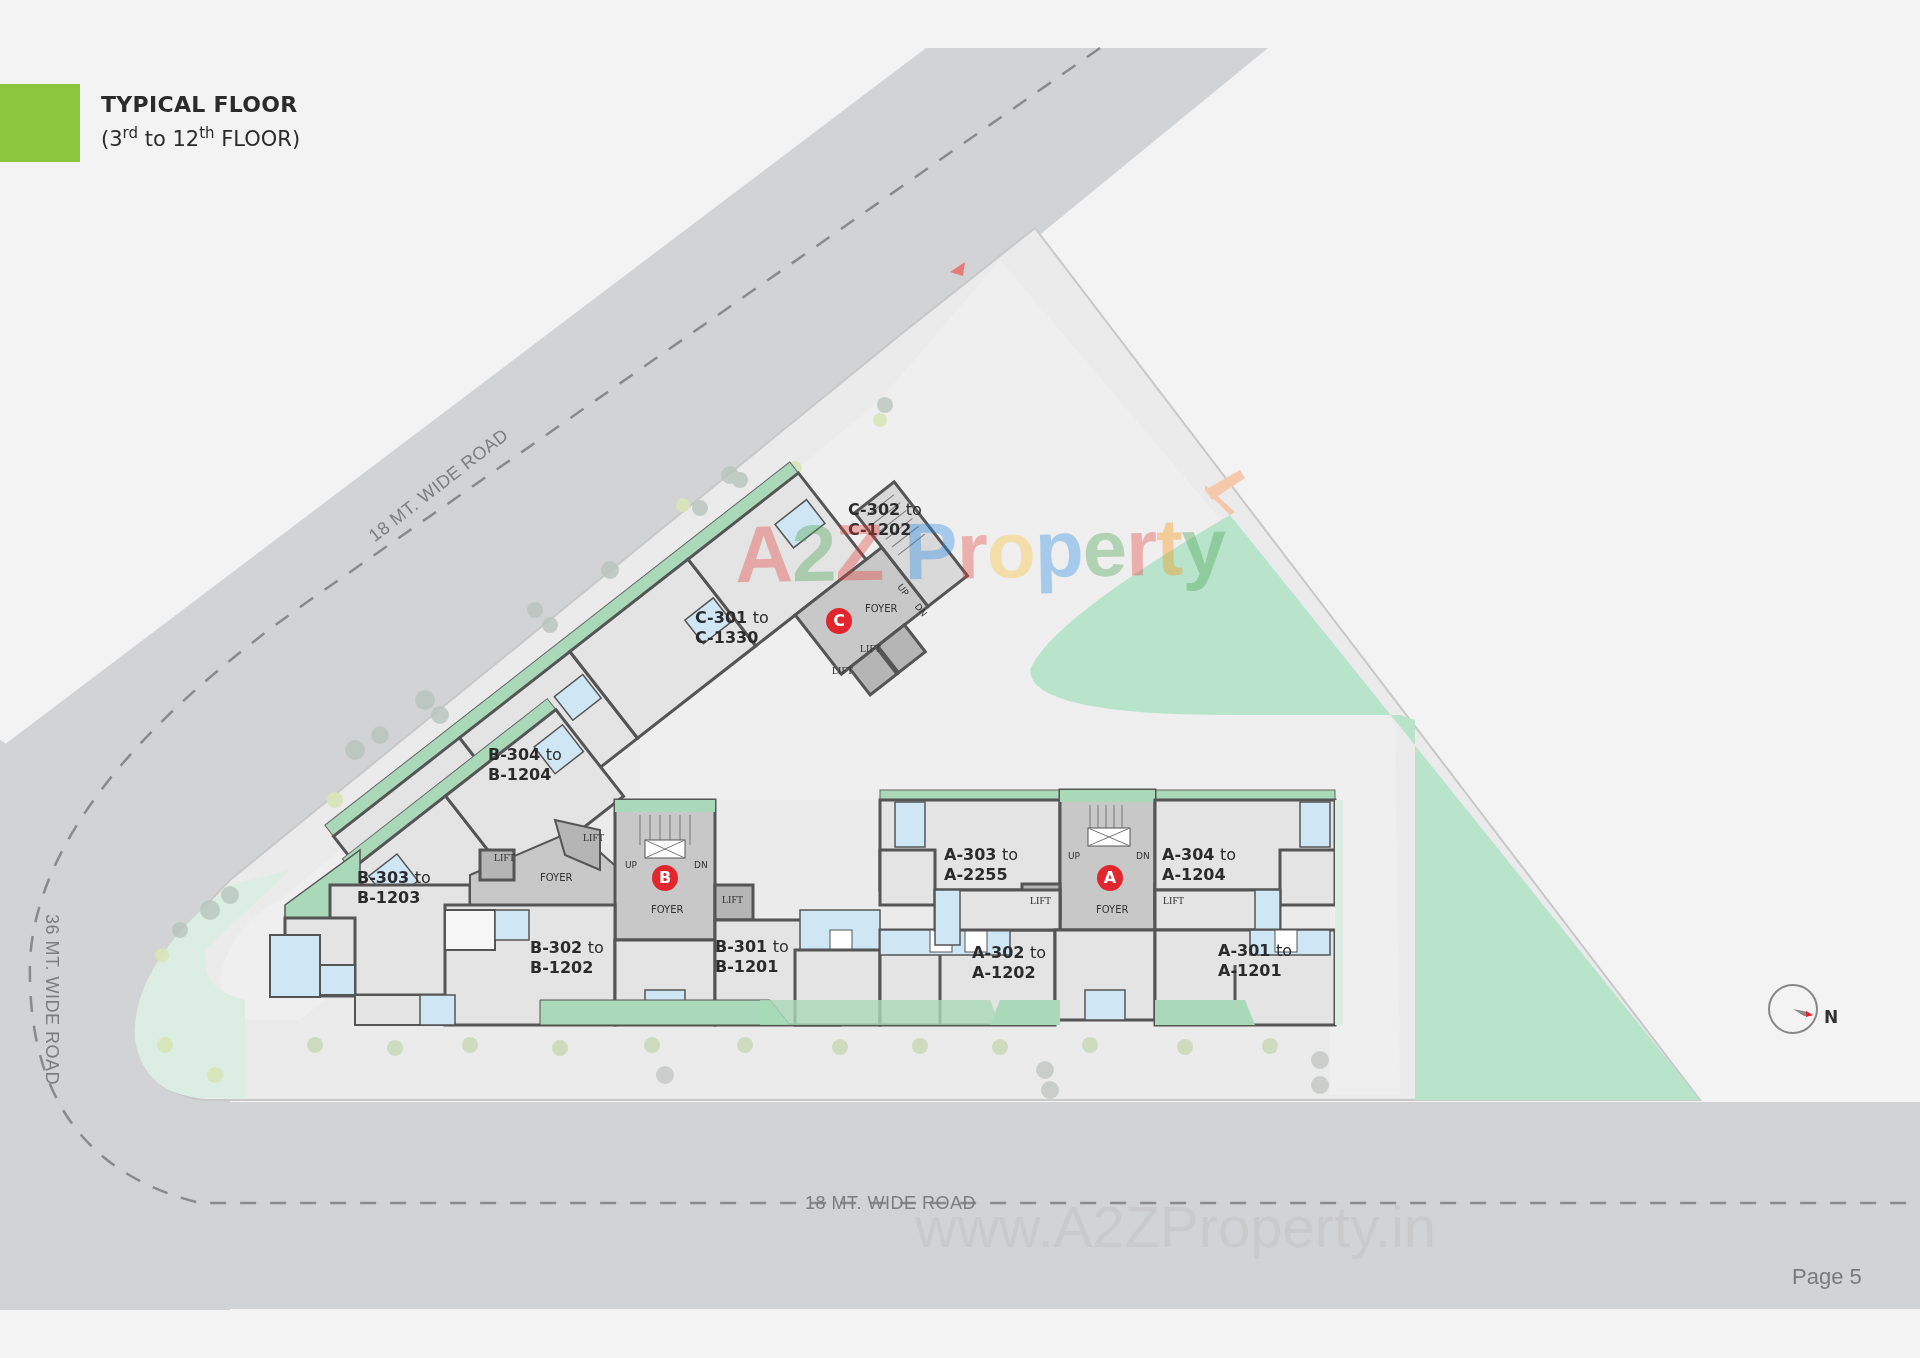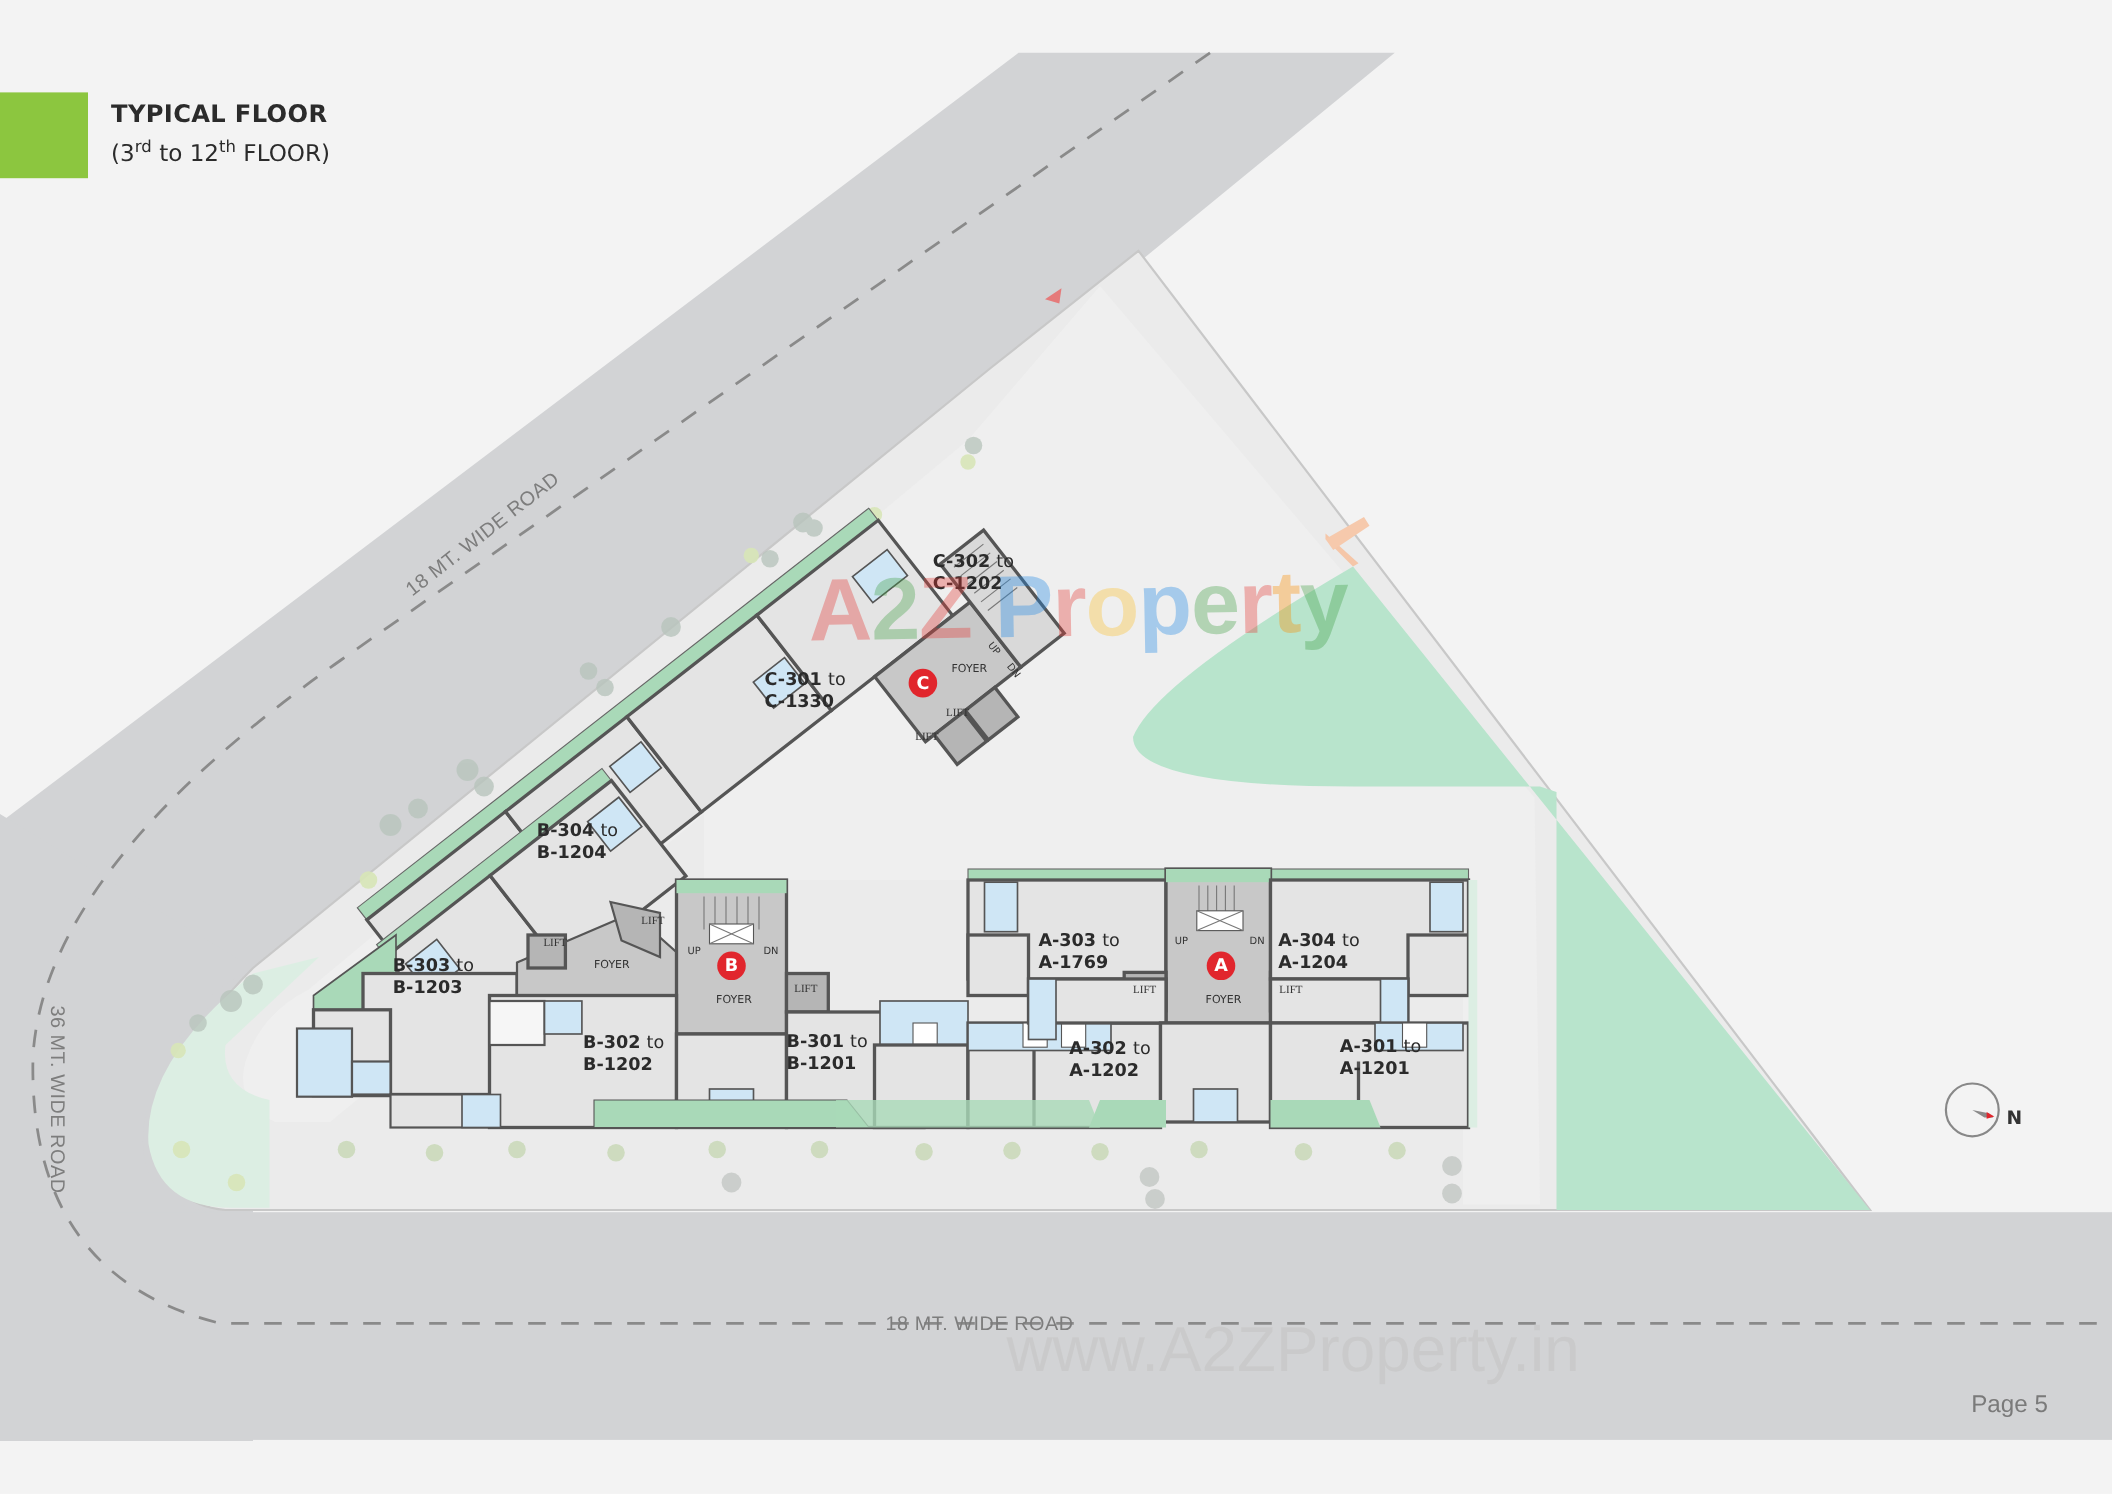--- a/index.html
+++ b/index.html
@@ -266,21 +266,21 @@
   <div class="foyer-label" style="left:540px; top:872px;">FOYER</div>
   <div class="foyer-label" style="left:651px; top:904px;">FOYER</div>
   <div class="block-badge" style="left:652px; top:865px;">B</div>
   <div class="lift-label" style="left:494px; top:852px;">LIFT</div>
   <div class="lift-label" style="left:583px; top:832px;">LIFT</div>
   <div class="lift-label" style="left:722px; top:894px;">LIFT</div>
   <div class="stair-label" style="left:625px; top:860px;">UP</div>
   <div class="stair-label" style="left:694px; top:860px;">DN</div>
 
   <div class="unit-label" style="left:944px; top:845px; width:90px;">
-    <span>A-303</span> <span class="to">to</span><br><span>A-1769</span>
+    <span>A-303</span> <span class="to">to</span><br><span>A-2255</span>
   </div>
   <div class="unit-label" style="left:1162px; top:845px; width:90px;">
     <span>A-304</span> <span class="to">to</span><br><span>A-1204</span>
   </div>
   <div class="unit-label" style="left:972px; top:943px; width:90px;">
     <span>A-302</span> <span class="to">to</span><br><span>A-1202</span>
   </div>
   <div class="unit-label" style="left:1218px; top:941px; width:90px;">
     <span>A-301</span> <span class="to">to</span><br><span>A-1201</span>
   </div>

